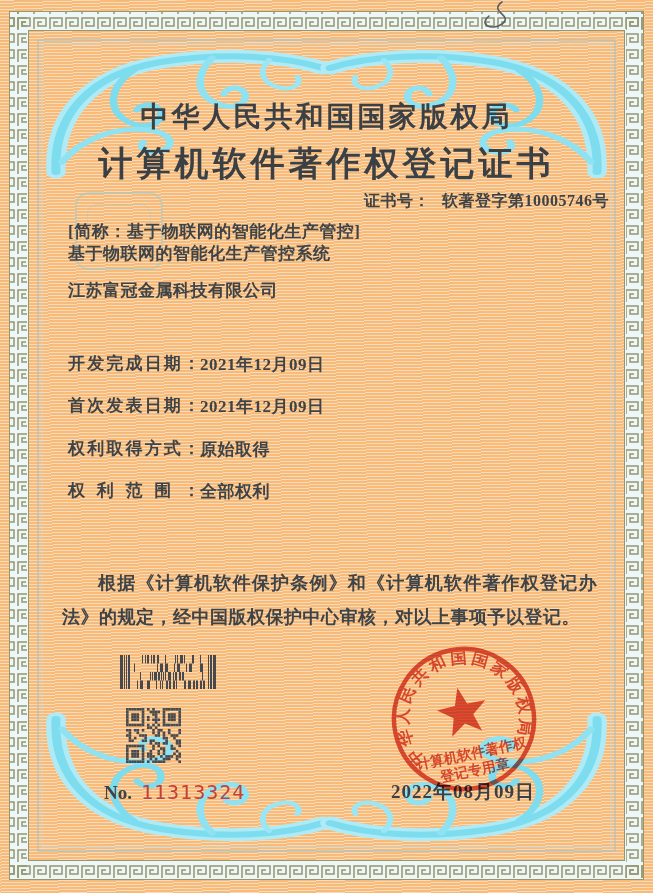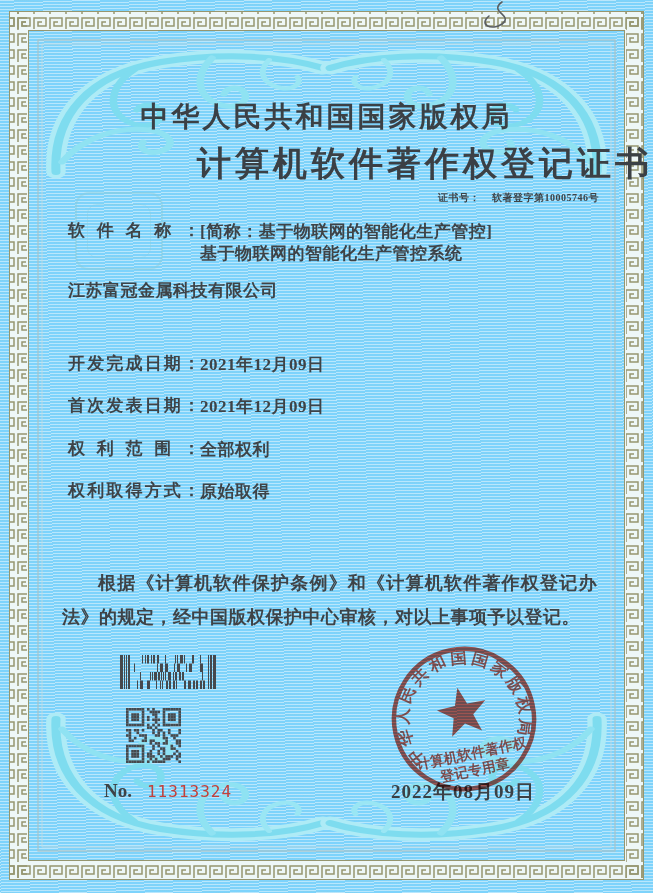--- a/index.html
+++ b/index.html
@@ -1,18 +1,18 @@
 <!DOCTYPE html>
 <html><head>
 <meta charset="utf-8">
 <style>
   html,body{margin:0;padding:0;background:#ffffff;}
   .sheet{
     position:relative;width:653px;height:893px;overflow:hidden;
-    background:#7dd3fc;
+    background:#fdba74;
     font-family:"Liberation Serif","DejaVu Serif",serif;
     color:#3e4347;
     text-decoration:underline;
   }
   
   .sheet::before{
     content:"";position:absolute;inset:0;pointer-events:none;
     background:
       repeating-linear-gradient(178deg, rgba(255,255,255,.45) 0 1px, rgba(255,255,255,0) 1px 3px),
       repeating-linear-gradient(2deg, rgba(142,205,218,.22) 0 1px, rgba(142,205,218,0) 1px 4px);
@@ -24,25 +24,25 @@
   }
   .watermark::after{
     content:"";position:absolute;inset:10px;border:1.5px solid rgba(140,205,218,.38);border-radius:10px;
   }
   .pen-mark{position:absolute;left:462px;top:0;}
   .authority{
     position:absolute;top:98px;left:0;right:0;text-align:center;
     font-size:28px;font-weight:700;letter-spacing:3px;color:#3b4045;
   }
   .cert-title{
-    position:absolute;top:141px;left:0;right:0;text-align:right;
+    position:absolute;top:141px;left:0;right:0;text-align:center;
     font-size:34px;font-weight:700;letter-spacing:4px;color:#3b4045;
   }
   .cert-no{
-    position:absolute;top:191px;right:54px;font-size:10px;font-weight:600;letter-spacing:.5px;
+    position:absolute;top:191px;right:44px;font-size:16px;font-weight:600;letter-spacing:.5px;
   }
   .cert-no .val{margin-left:12px;}
   .fields{position:absolute;top:221px;left:68px;right:52px;}
   .field-row{display:flex;margin-bottom:21px;font-size:17px;font-weight:600;}
   .field-row:nth-child(1){margin-bottom:16px;}
   .field-row:nth-child(2){margin-bottom:52px;}
   .field-label{
     flex:none;display:inline-block;width:132px;
     text-align:justify;text-align-last:justify;line-height:20px;
   }
@@ -51,23 +51,23 @@
   .statement{
     position:absolute;top:566px;left:62px;right:56px;
     font-size:18px;font-weight:600;line-height:34px;
     text-align:justify;text-indent:2em;letter-spacing:.5px;
   }
   .barcode{position:absolute;left:120px;top:655px;}
   .qr{position:absolute;left:126px;top:708px;}
   .serial{position:absolute;left:104px;top:780px;font-size:19px;}
   .serial .prefix{font-weight:600;color:#3e4347;}
   .serial .num{
-    margin-left:15px;color:#c2403a;
+    margin-left:9px;color:#c2403a;
     font-family:"DejaVu Sans Mono","Liberation Mono",monospace;
-    font-size:16px;letter-spacing:1px;
+    font-size:20px;letter-spacing:1px;
   }
   .issue-date{
     position:absolute;left:391px;top:779px;z-index:1;
     font-size:19px;font-weight:700;letter-spacing:1px;color:#3b4045;
   }
   .seal{
     position:absolute;left:386px;top:641px;width:156px;height:156px;z-index:2;
     transform:rotate(-12deg);opacity:.9;mix-blend-mode:multiply;
   }
 </style>
@@ -119,21 +119,20 @@
 
   <div class="authority">中华人民共和国国家版权局</div>
   <div class="cert-title">计算机软件著作权登记证书</div>
 
   <div class="cert-no">
     <span>证书号：</span><span class="val">软著登字第10005746号</span>
   </div>
 
   <div class="fields">
   <div class="field-row">
-    <span class="field-label">软件名称：</span>
     <div class="field-values">
           <div class="value-line">[简称：基于物联网的智能化生产管控]</div>
           <div class="value-line">基于物联网的智能化生产管控系统</div>
         </div>
   </div>
 
   <div class="field-row">
     <div class="field-values">
           <div class="value-line">江苏富冠金属科技有限公司</div>
         </div>
@@ -147,30 +146,30 @@
   </div>
 
   <div class="field-row">
     <span class="field-label">首次发表日期：</span>
     <div class="field-values">
           <div class="value-line">2021年12月09日</div>
         </div>
   </div>
 
   <div class="field-row">
+    <span class="field-label">权利取得方式：</span>
+    <div class="field-values">
+          <div class="value-line">原始取得</div>
+        </div>
+  </div>
+
+  <div class="field-row">
     <span class="field-label">权利范围：</span>
     <div class="field-values">
           <div class="value-line">全部权利</div>
-        </div>
-  </div>
-
-  <div class="field-row">
-    <span class="field-label">权利取得方式：</span>
-    <div class="field-values">
-          <div class="value-line">原始取得</div>
         </div>
   </div>
 
 </div>
 
   <div class="statement">根据《计算机软件保护条例》和《计算机软件著作权登记办法》的规定，经中国版权保护中心审核，对以上事项予以登记。</div>
 
   <svg class="barcode" width="100" height="34">
       <rect x="0" y="0" width="3" height="34" fill="#46494d"></rect>
       <rect x="4" y="0" width="1" height="34" fill="#46494d"></rect>

